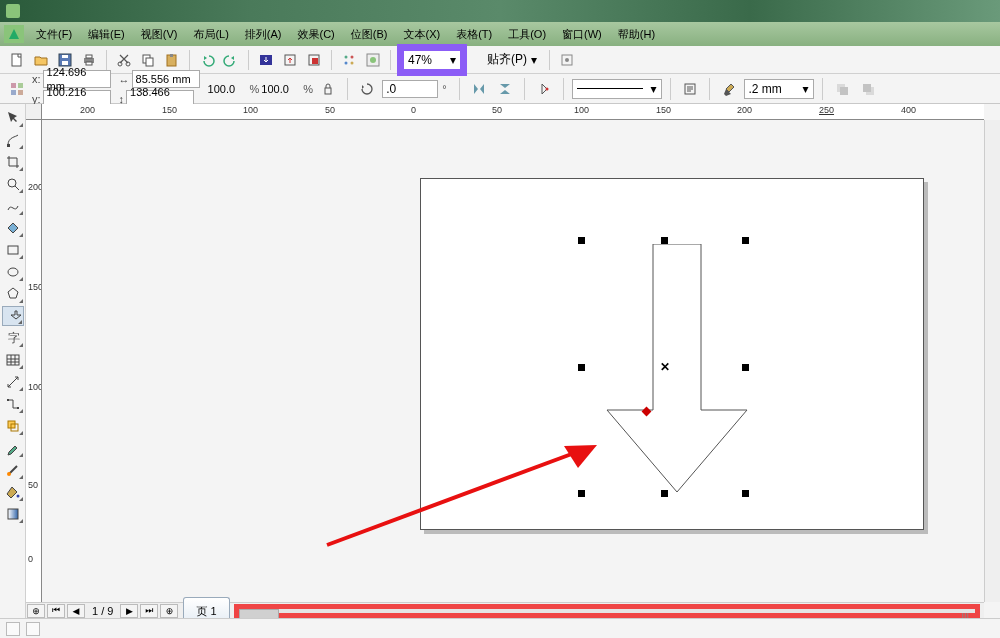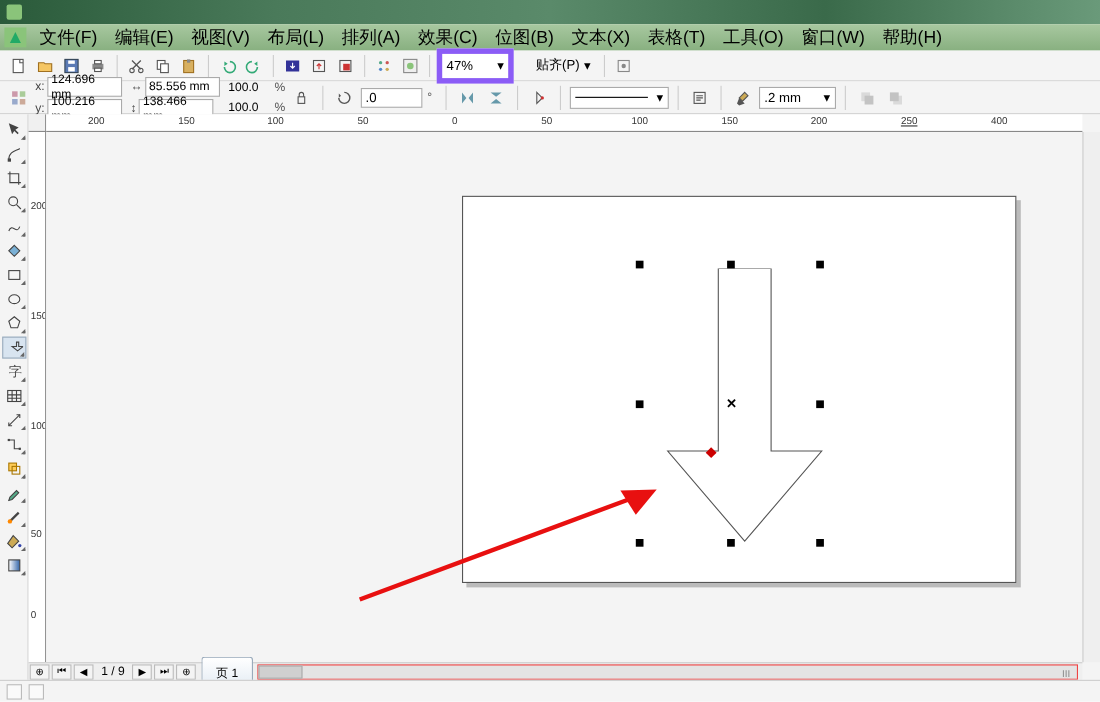--- a/index.html
+++ b/index.html
@@ -4,26 +4,26 @@
 <style>
 * { margin:0; padding:0; box-sizing:border-box; font-family:"Microsoft YaHei","SimSun",sans-serif; font-size:12px; }
 body { width:1000px; height:638px; background:#fff; overflow:hidden; position:relative; }
 
 .titlebar { height:22px; background:linear-gradient(90deg,#2a5a3a,#4a7a5a,#5a8a6a,#3a6a4a,#6a9a7a); color:#fff; display:flex; align-items:center; padding:0 6px; gap:4px; }
 .titlebar .icon { width:14px; height:14px; background:#8ac47a; border-radius:2px; display:inline-block; }
 .titlebar .title { font-size:12px; }
 
 .menubar { height:24px; background:linear-gradient(#a8c8a0,#88b080); display:flex; align-items:center; padding:0 4px; }
 .menubar .menu-icon { width:20px; height:18px; background:#8ac47a; margin-right:4px; display:flex; align-items:center; justify-content:center; }
-.menubar .menu-item { padding:12px 8px; color:#000; cursor:default; font-size:16px; }
+.menubar .menu-item { padding:12px 8px; color:#000; cursor:default; font-size:11px; }
 
 .toolbar { height:28px; background:#f4f4f4; border-bottom:1px solid #d0d0d0; display:flex; align-items:center; padding:0 6px; gap:2px; }
 .toolbar .btn { width:22px; height:22px; display:flex; align-items:center; justify-content:center; cursor:default; }
 .toolbar .sep { width:1px; height:20px; background:#ccc; margin:0 4px; }
-.toolbar .zoom-combo { width:70px; height:32px; border:5px solid #8b5cf6; background:#fff; display:flex; align-items:center; padding:0 4px; font-size:11px; }
+.toolbar .zoom-combo { width:70px; height:32px; border:7px solid #8b5cf6; background:#fff; display:flex; align-items:center; padding:0 4px; font-size:11px; }
 .toolbar .snap { margin-left:12px; font-size:12px; display:flex; align-items:center; gap:4px; padding:2px 6px; }
 
 .propbar { height:30px; background:#f4f4f4; border-bottom:1px solid #c8c8c8; display:flex; align-items:center; padding:0 6px; gap:4px; }
 .propbar .grp { display:flex; align-items:center; gap:2px; }
 .propbar .lbl { font-size:11px; color:#444; }
 .propbar .num { width:68px; height:18px; border:1px solid #aaa; background:#fff; font-size:11px; display:flex; align-items:center; padding:0 3px; }
 .propbar .num-sm { width:40px; height:16px; border:none; background:transparent; font-size:11px; display:flex; align-items:center; }
 .propbar .btn { width:22px; height:22px; display:flex; align-items:center; justify-content:center; }
 .propbar .sep { width:1px; height:22px; background:#ccc; margin:0 4px; }
 .propbar .line-combo { width:90px; height:20px; border:1px solid #aaa; background:#fff; display:flex; align-items:center; }
@@ -53,21 +53,21 @@
 .sel-handle { position:absolute; width:7px; height:7px; background:#000; }
 .sel-center { position:absolute; font-size:12px; font-weight:bold; color:#000; transform:translate(-50%,-50%); }
 .sel-diamond { position:absolute; width:7px; height:7px; background:#c00; transform:rotate(45deg); }
 .red-arrow { position:absolute; }
 
 .vscroll { position:absolute; right:0; top:16px; bottom:16px; width:16px; background:#efefef; border-left:1px solid #ccc; }
 .hscroll-area { position:absolute; left:26px; right:16px; bottom:0; height:16px; background:#efefef; border-top:1px solid #ccc; display:flex; align-items:center; }
 .hscroll-area .pb { width:18px; height:14px; border:1px solid #bbb; background:#f4f4f4; display:flex; align-items:center; justify-content:center; font-size:9px; margin:0 1px; }
 .hscroll-area .pginfo { padding:0 6px; font-size:11px; }
 .hscroll-area .ptab { height:15px; padding:13px 12px; background:linear-gradient(#fff,#e4ecf4); border:1px solid #9ab; border-bottom:none; border-radius:3px 3px 0 0; font-size:11px; display:flex; align-items:center; margin-left:4px; }
-.hscroll-bar { flex:1; height:14px; background:#e4e4e4; border:1px solid #ef4444; margin:0 4px; position:relative; }
+.hscroll-bar { flex:1; height:14px; background:#e4e4e4; border:5px solid #ef4444; margin:0 4px; position:relative; }
 .hscroll-bar .thumb { position:absolute; left:0; top:0; height:12px; width:40px; background:#d0d0d0; border:1px solid #aaa; }
 .hscroll-bar .tick { position:absolute; right:6px; top:2px; font-size:9px; color:#888; }
 
 .statusbar { position:absolute; left:0; right:0; bottom:0; height:20px; background:#f4f4f4; border-top:1px solid #ccc; display:flex; align-items:center; padding:0 6px; gap:6px; }
 .statusbar .sbtn { width:14px; height:14px; border:1px solid #bbb; background:#fafafa; }
 svg.glyph { width:16px; height:16px; }
 </style>
 </head>
 <body>
 
@@ -228,21 +228,21 @@
   <div class="grp" style="flex-direction:column;align-items:flex-start;line-height:14px;margin-left:4px;">
     <div style="display:flex;align-items:center;gap:2px;">
         <span class="lbl">↔</span>
         <span class="num">85.556 mm</span>
       </div>
     <div style="display:flex;align-items:center;gap:2px;">
         <span class="lbl">↕</span>
         <span class="num">138.466 mm</span>
       </div>
   </div>
-  <div class="grp" style="flex-direction:column;align-items:flex-start;line-height:14px;margin-left:4px;">
+  <div class="grp" style="flex-direction:row;align-items:flex-start;line-height:14px;margin-left:4px;">
     <div style="display:flex;align-items:center;gap:2px;">
         <span class="num-sm">100.0</span>
         <span class="pct">%</span>
       </div>
     <div style="display:flex;align-items:center;gap:2px;">
         <span class="num-sm">100.0</span>
         <span class="pct">%</span>
       </div>
   </div>
   <span class="btn">

